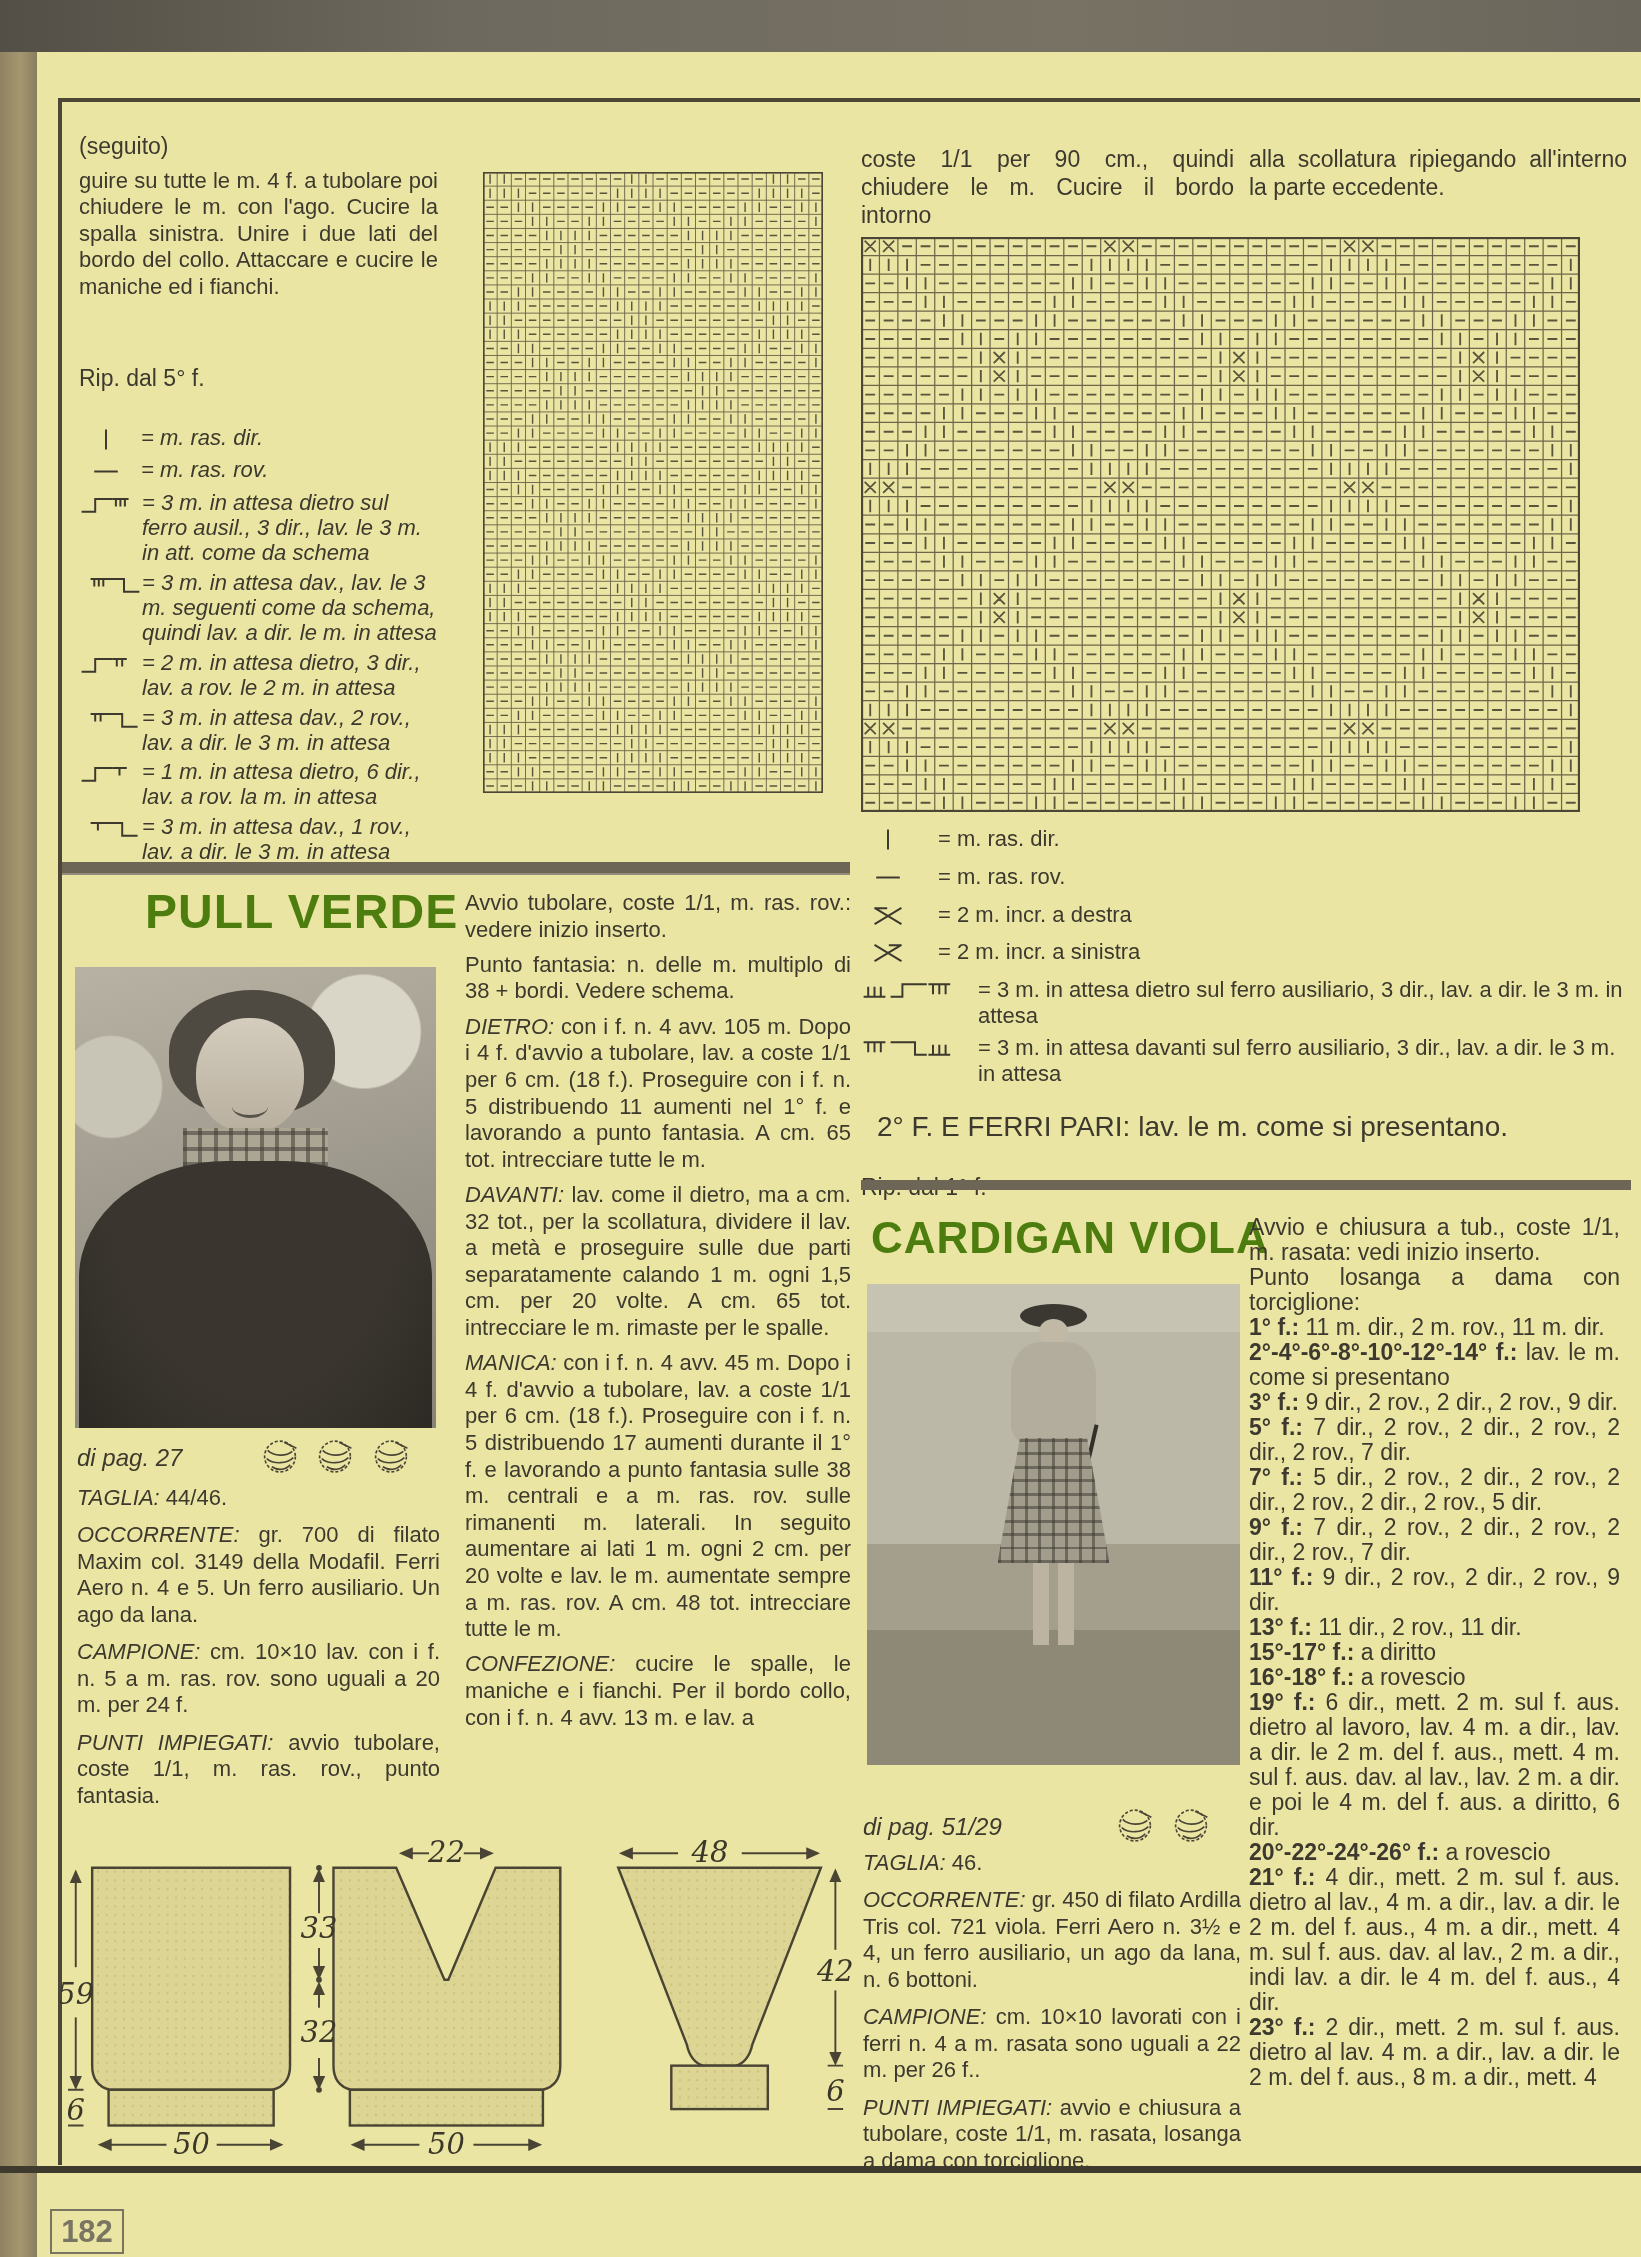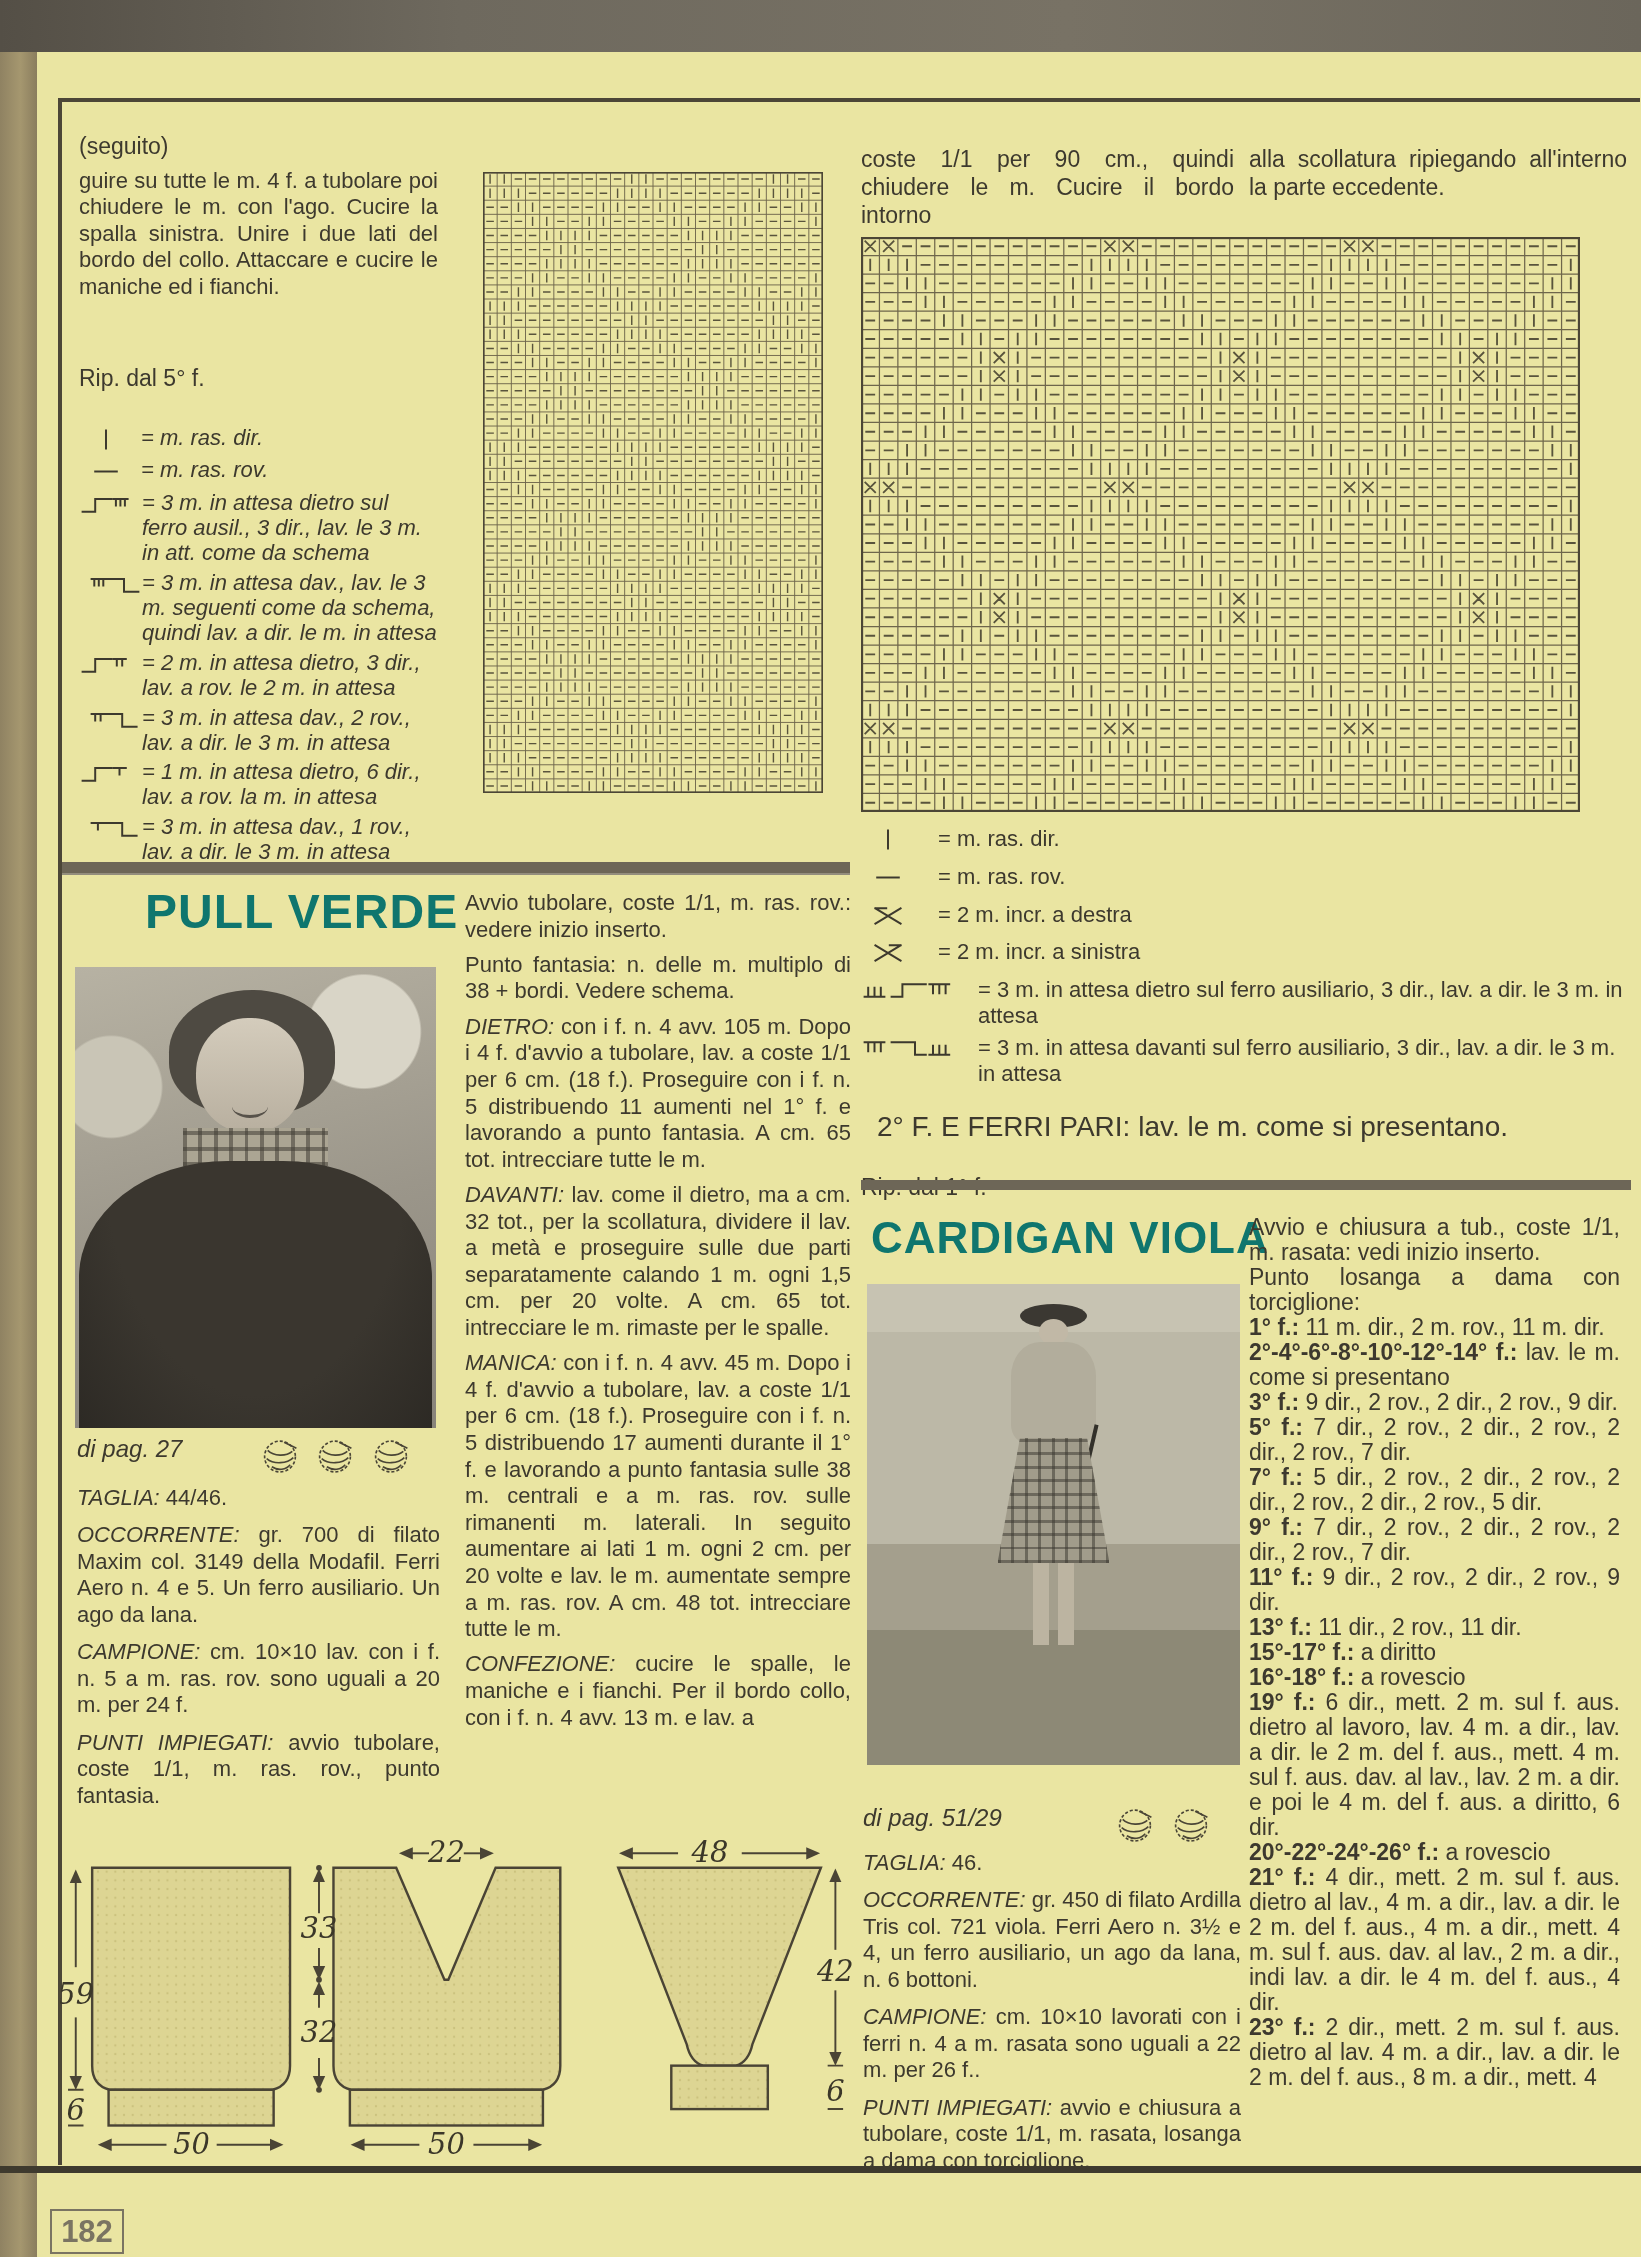--- a/index.html
+++ b/index.html
@@ -35,21 +35,21 @@
   #col3{left:861px;top:145px;width:373px;font-size:23px;line-height:28px}
   #col4{left:1249px;top:145px;width:378px;font-size:23px;line-height:28px}
   
   #right-legend{left:861px;top:826px;width:768px}
   #right-legend .lg{display:flex;margin-bottom:6.8px}
   #right-legend .symc{flex:0 0 77px;padding-top:0}
   #right-legend .lgt{font-size:22px;line-height:25.6px}
   #right-legend .note1{font-size:28px;margin:25px 0 0 16px}
   #right-legend .note2{font-size:23px;margin:31px 0 0 0}
   
-  .sec-title{font-weight:900;color:#0f766e;letter-spacing:1px;margin:0;font-family:"Liberation Sans",sans-serif}
+  .sec-title{font-weight:900;color:#4d7c0f;letter-spacing:1px;margin:0;font-family:"Liberation Sans",sans-serif}
   #pv-title{left:145px;top:884px;font-size:48px}
   #cv-title{left:871px;top:1213px;font-size:44px}
   
   .photo{overflow:hidden}
   .ph{position:absolute}
   #photo1{left:75px;top:967px;width:361px;height:461px;
     background:radial-gradient(circle at 80% 14%,#d9d5c7 0 56px,transparent 58px),
                radial-gradient(circle at 10% 26%,#c9c5b6 0 50px,transparent 52px),
                linear-gradient(165deg,#b7b2a3,#9b968a 55%,#88837a)}
   .p1-hair{left:26%;top:5%;width:46%;height:27%;background:#4e4a42;border-radius:50% 50% 42% 42%}
@@ -66,21 +66,21 @@
   .p2-head{left:46%;top:7.2%;width:8%;height:5.5%;background:#c1b8a6;border-radius:50%}
   .p2-jacket{left:38.5%;top:12%;width:23%;height:21%;background:#b2ad9c;border-radius:34% 34% 18% 18%}
   .p2-skirt{left:35%;top:32%;width:30%;height:26%;background-color:#a19c8b;
     background-image:repeating-linear-gradient(90deg,rgba(56,53,46,.5) 0 2.9px,transparent 2.9px 13.5px),
                      repeating-linear-gradient(0deg,rgba(56,53,46,.5) 0 2.9px,transparent 2.9px 13.5px);
     clip-path:polygon(20% 0,80% 0,100% 100%,0 100%)}
   .p2-legs{left:44.5%;top:58%;width:11%;height:17%;
     background:linear-gradient(90deg,#bcb4a1 40%,transparent 40% 60%,#bcb4a1 60%)}
   .p2-umbrella{left:57%;top:29%;width:3.9px;height:27%;background:#32302a;transform:rotate(13deg)}
   
-  .refrow{display:flex;gap:13.5px}
+  .refrow{display:flex;align-items:center;gap:13.5px}
   .refrow .rtx{font-size:24px;font-style:italic}
   .refrow .ybs{margin-left:auto;display:flex;gap:11.6px;margin-right:27px}
   svg.yb{width:44px;height:41px;stroke:#4a4536;stroke-width:1.6;fill:none}
   #pv-ref{left:77px;top:1435px;width:363px}
   #cv-ref{left:863px;top:1804px;width:377px}
   #pv-info{left:77px;top:1485px;width:363px}
   #cv-info{left:863px;top:1850px;width:378px}
   .infp{margin:0 0 10.6px 0}
   .plab{}
   

